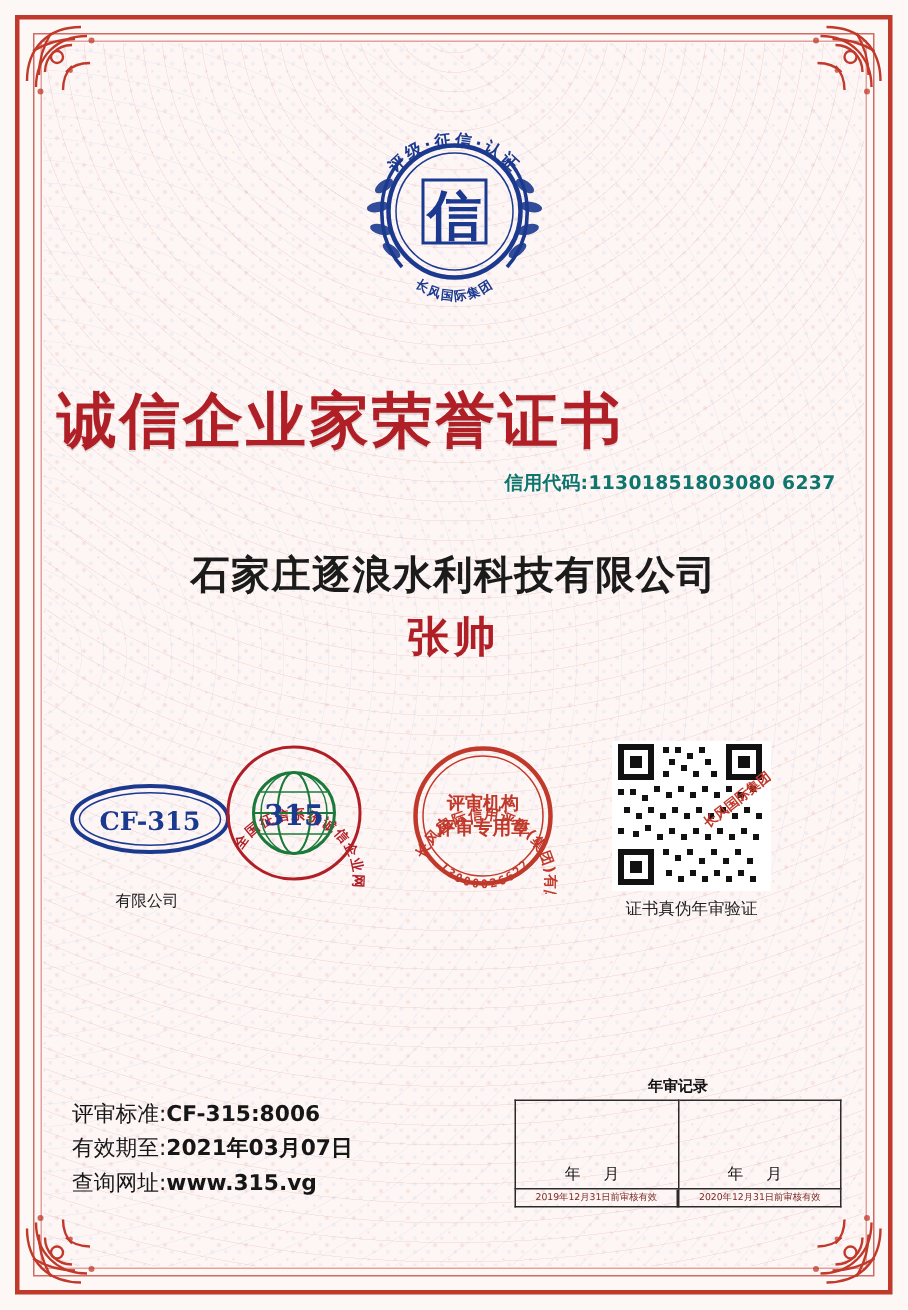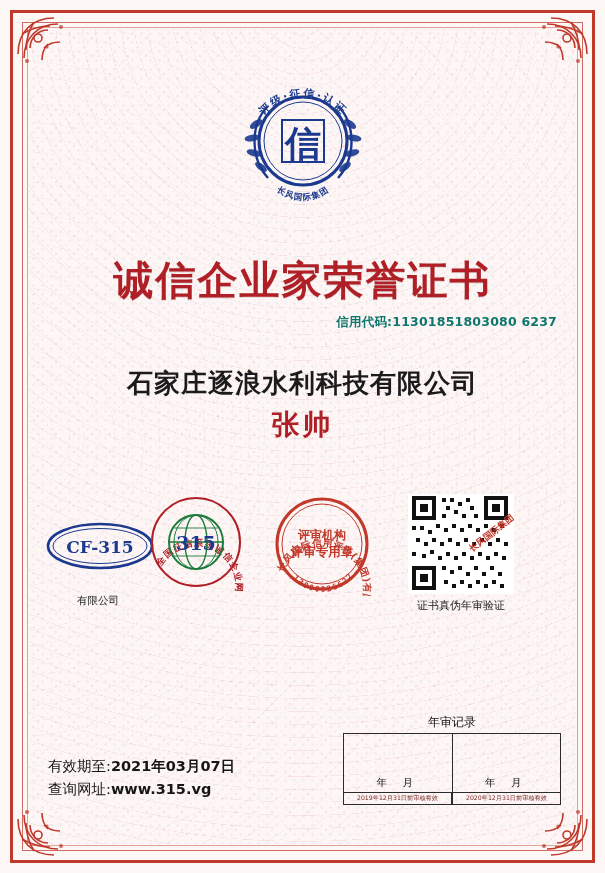--- a/index.html
+++ b/index.html
@@ -39,21 +39,21 @@
   .c-br{right:14px;bottom:14px;transform:scale(-1,-1);}
 
   
   .content{position:absolute;left:38px;top:38px;right:38px;bottom:38px;}
 
   
   .logo-wrap{position:absolute;left:50%;top:28px;transform:translateX(-50%);
       width:150px;height:150px;}
 
   
-  .main-title{position:absolute;left:0;right:0;top:215px;text-align:center;
+  .main-title{position:absolute;left:0;right:0;top:215px;
       font-family:"DejaVu Sans","Liberation Sans",sans-serif;
       font-size:40px;font-weight:bold;color:#b01f26;letter-spacing:2px;
       text-shadow:0 1px 0 rgba(0,0,0,0.12);}
 
   .credit-code{position:absolute;right:10px;top:276px;text-align:right;
       font-size:12.5px;color:#0f766e;font-weight:bold;letter-spacing:0.2px;}
 
   .company{position:absolute;left:0;right:0;top:305px;text-align:center;
       font-size:26px;font-weight:bold;color:#1b1b1b;letter-spacing:1px;margin-top:23px;}
 
@@ -73,21 +73,21 @@
   .cap1{left:0px;top:108px;width:120px;}
   .cap2{left:358px;top:112px;width:130px;font-size:11px;}
 
   
   .info{position:absolute;left:10px;bottom:34px;font-size:14.5px;color:#161616;line-height:23px;}
   .info div{white-space:nowrap;}
   .info b{font-weight:bold;}
 
   
   .yr{position:absolute;right:6px;bottom:30px;width:218px;}
-  .yr-title{text-align:center;font-size:12px;color:#111;margin-bottom:2px;}
+  .yr-title{text-align:center;font-size:10px;color:#111;margin-bottom:2px;font-weight:bold;}
   table.yr-tbl{border-collapse:collapse;width:100%;}
   table.yr-tbl td{border:1px solid #2b2b2b;height:56px;width:50%;vertical-align:bottom;
       text-align:center;font-size:10px;color:#111;padding:0 2px 2px 2px;}
   .yr-cellline{font-size:10.5px;letter-spacing:6px;margin-top:16px;}
   .yr-foot{display:flex;gap:0;}
   .yr-foot div{flex:1;text-align:center;font-size:6.2px;color:#7a2a24;
       border:1px solid #2b2b2b;border-top:none;padding:1px 0;}
 </style>
 </head>
 <body>
@@ -353,20 +353,21 @@
             <rect x="84" y="86" width="4" height="4"></rect>
               <rect x="92" y="90" width="4" height="4"></rect>
           </g>
           <text x="64" y="58" font-size="9" fill="#c0392b" font-weight="bold" transform="rotate(-38 64 58)" font-family="DejaVu Sans, sans-serif">长风国际集团</text>
         </svg>
       </div>
       <div class="cap cap2">证书真伪年审验证</div>
     </div>
 
     <div class="info">
+      <div><span>评审标准:</span><b>CF-315:8006</b></div>
       <div><span>有效期至:</span><b>2021年03月07日</b></div>
       <div><span>查询网址:</span><b>www.315.vg</b></div>
     </div>
 
     <div class="yr">
       <div class="yr-title">年审记录</div>
       <table class="yr-tbl">
         <tbody>
             <tr>
           <td><span class="yr-cellline">年 月</span></td>

